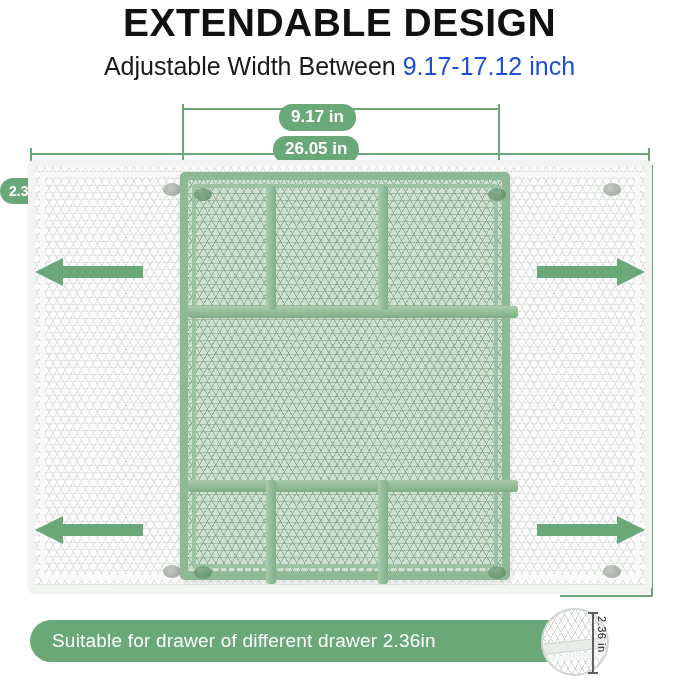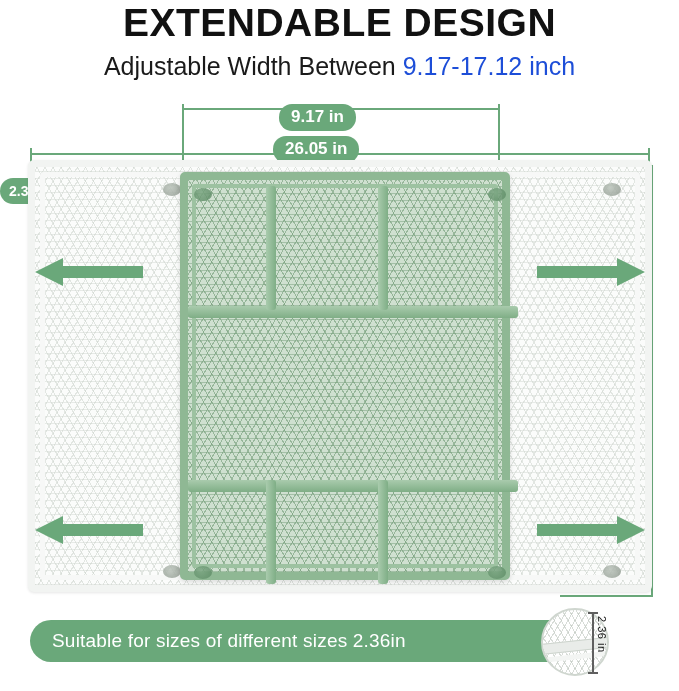--- a/index.html
+++ b/index.html
@@ -336,21 +336,21 @@
     </svg>
   </div>
   <div class="arrow" style="left:507px; top:355px;">
     <svg width="112" height="30" viewBox="0 0 112 30">
       <path d="M110 15 L82 1 L82 9 L2 9 L2 21 L82 21 L82 29 Z" fill="#6aa87a"></path>
     </svg>
   </div>
 
 </div>
 
-<div class="caption">Suitable for sizes of different sizes 2.36in</div>
+<div class="caption">Suitable for drawer of different drawer 2.36in</div>
 
 <div class="detail-circle">
   <div class="edge"></div>
   <div class="edge2"></div>
 </div>
 <div class="detail-bracket"></div>
 <div class="detail-bracket-t"></div>
 <div class="detail-bracket-b"></div>
 <div class="detail-dim-text">2.36 in</div>
 

